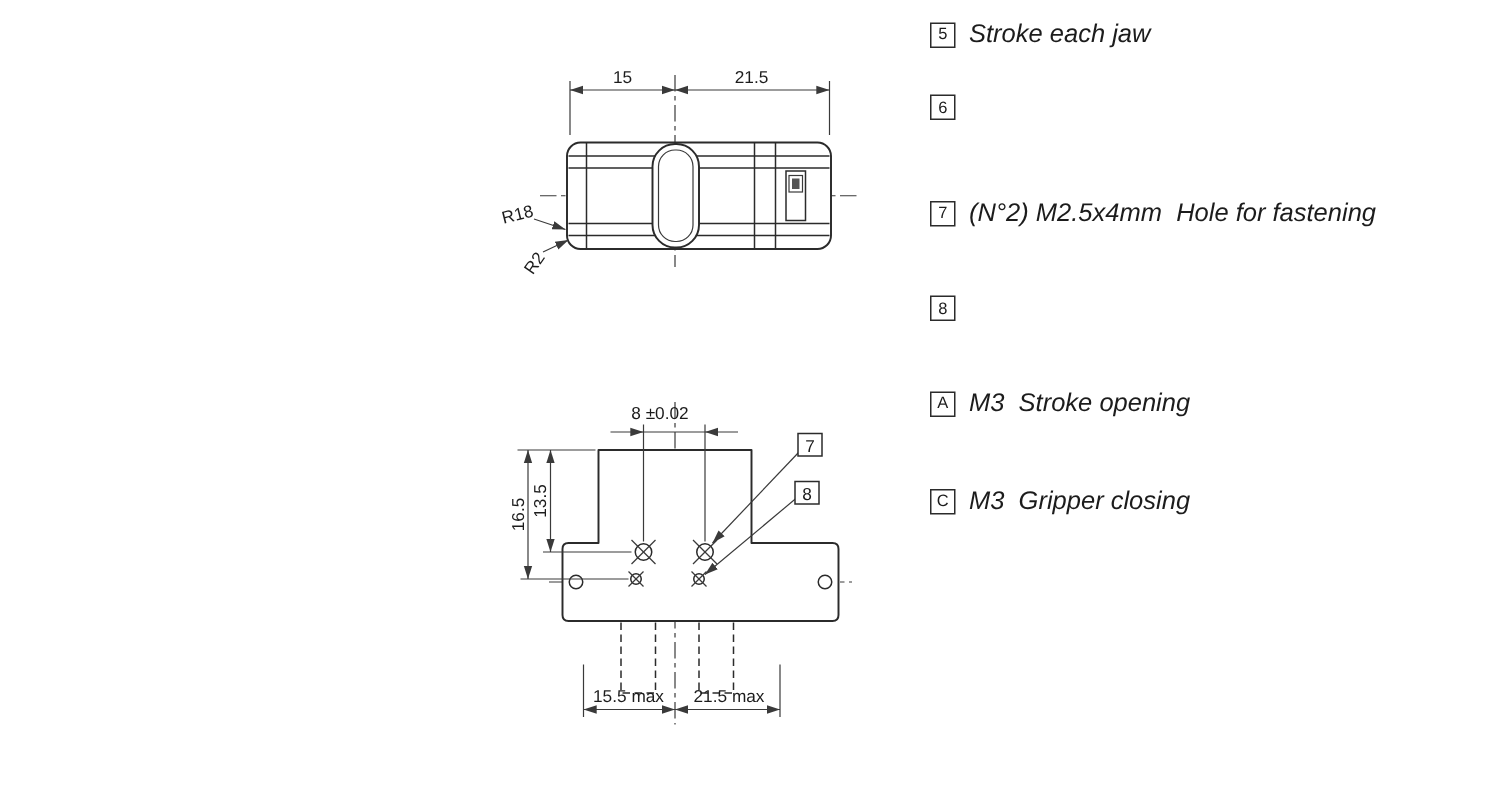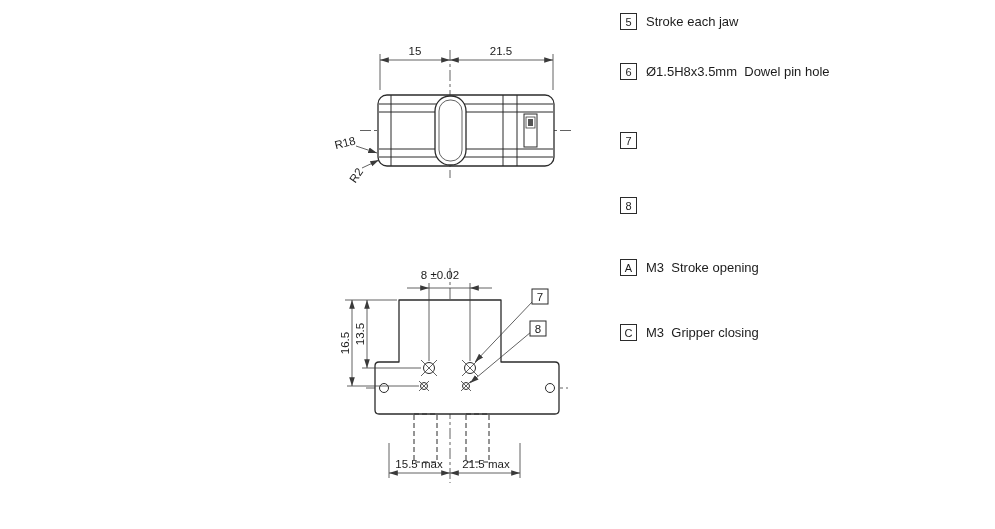--- a/index.html
+++ b/index.html
@@ -12,21 +12,21 @@
   svg .dim{stroke:#3a3a3a;stroke-width:0.8;fill:none;}
   svg .center{stroke:#3a3a3a;stroke-width:0.8;fill:none;stroke-dasharray:11 3 3 3;}
   svg .dashed{stroke:#2b2b2b;stroke-width:1;fill:none;stroke-dasharray:5 3;}
   svg .whitefill{fill:#ffffff;}
   svg text{font-family:"Liberation Sans",sans-serif;font-size:12px;fill:#1c1c1c;}
   svg text.dimtext{font-size:11.5px;}
   .legend{position:absolute;left:620px;top:0;width:375px;height:529px;}
   .legend-row{position:absolute;left:0;display:flex;align-items:center;gap:9px;}
   .kbox{display:inline-flex;align-items:center;justify-content:center;width:15px;height:15px;
         border:1px solid #2b2b2b;font-size:11px;color:#1c1c1c;flex:0 0 auto;background:#fff;}
-  .klabel{font-size:13px;color:#1c1c1c;white-space:pre;}
+  .klabel{font-size:17px;color:#1c1c1c;white-space:pre;font-style:italic;}
 </style>
 </head>
 <body>
 
 <div class="canvas">
 
   <svg class="drawing" width="620" height="529" viewBox="0 0 620 529">
     <defs>
       <marker id="arrow" viewBox="0 0 10 10" refX="10" refY="5" markerWidth="11" markerHeight="11" orient="auto-start-reverse">
         <path d="M0 1.8 L10 5 L0 8.2 Z" fill="#3a3a3a"></path>
@@ -133,24 +133,24 @@
     </g>
   </svg>
 
   <div class="legend">
     <div class="legend-row" style="top:13px">
       <span class="kbox">5</span>
       <span class="klabel">Stroke each jaw</span>
     </div>
     <div class="legend-row" style="top:63px">
       <span class="kbox">6</span>
-      <span class="klabel">Ø1.5H8x3.5mm  Dowel pin hole</span>
     </div>
     <div class="legend-row" style="top:132px">
       <span class="kbox">7</span>
+      <span class="klabel">(N°2) M2.5x4mm  Hole for fastening</span>
     </div>
     <div class="legend-row" style="top:197px">
       <span class="kbox">8</span>
     </div>
     <div class="legend-row" style="top:259px">
       <span class="kbox">A</span>
       <span class="klabel">M3  Stroke opening</span>
     </div>
     <div class="legend-row" style="top:324px">
       <span class="kbox">C</span>

